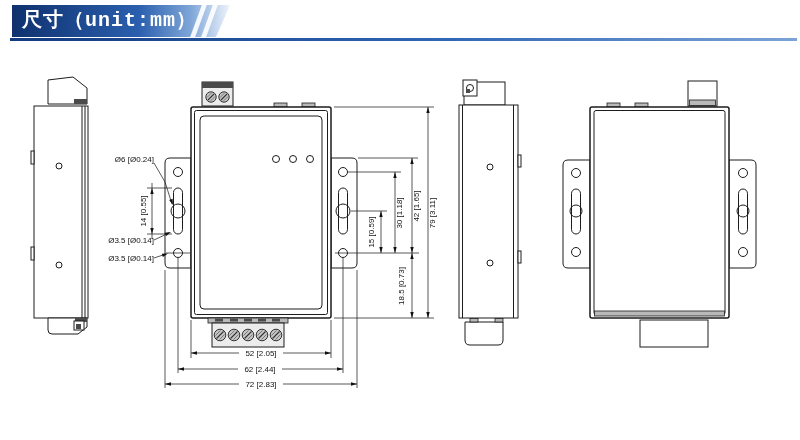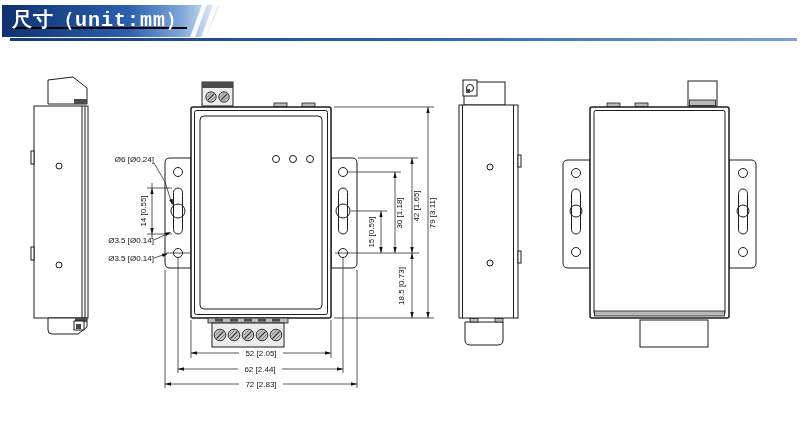--- a/index.html
+++ b/index.html
@@ -1,21 +1,21 @@
 <!DOCTYPE html>
 <html><head>
 <meta charset="utf-8">
 <style>
   html,body{margin:0;padding:0;background:#fff;width:800px;height:440px;overflow:hidden;}
   #stage{position:relative;width:800px;height:440px;background:#fff;font-family:"Liberation Sans",sans-serif;}
   
-  .banner{position:absolute;left:2px;top:5px;width:218px;height:32px;
+  .banner{position:absolute;left:12px;top:5px;width:218px;height:32px;
     background:linear-gradient(90deg,#0f316e 0%,#1c4astroke 0%);
     background:linear-gradient(90deg,#0f316e 0%,#2a5fae 58%,#7fa6d8 82%,#eef4fb 100%);
-    clip-path:polygon(0 0,100% 0,calc(100% - 14px) 100%,0 100%);text-decoration:underline;}
+    clip-path:polygon(0 0,100% 0,calc(100% - 14px) 100%,0 100%);}
   .banner-title{color:#fff;font-weight:bold;font-size:20px;line-height:32px;padding-left:10px;
     letter-spacing:1px;font-family:"Liberation Mono","DejaVu Sans Mono",monospace;white-space:nowrap;}
   .stripe{position:absolute;top:5px;width:5px;height:32px;background:rgba(255,255,255,.9);transform:skewX(-20deg);}
   .s1{left:196px;} .s2{left:207px;}
   .rule{position:absolute;left:10px;top:38px;width:787px;height:3px;
     background:linear-gradient(90deg,#123a80,#2f66b5 55%,#7ca3d6);}
   
   svg{position:absolute;left:0;top:0;}
   .ln{fill:none;stroke:#1c1c1c;stroke-width:1;}
   .w{fill:#fff;stroke:#1c1c1c;stroke-width:1;}

